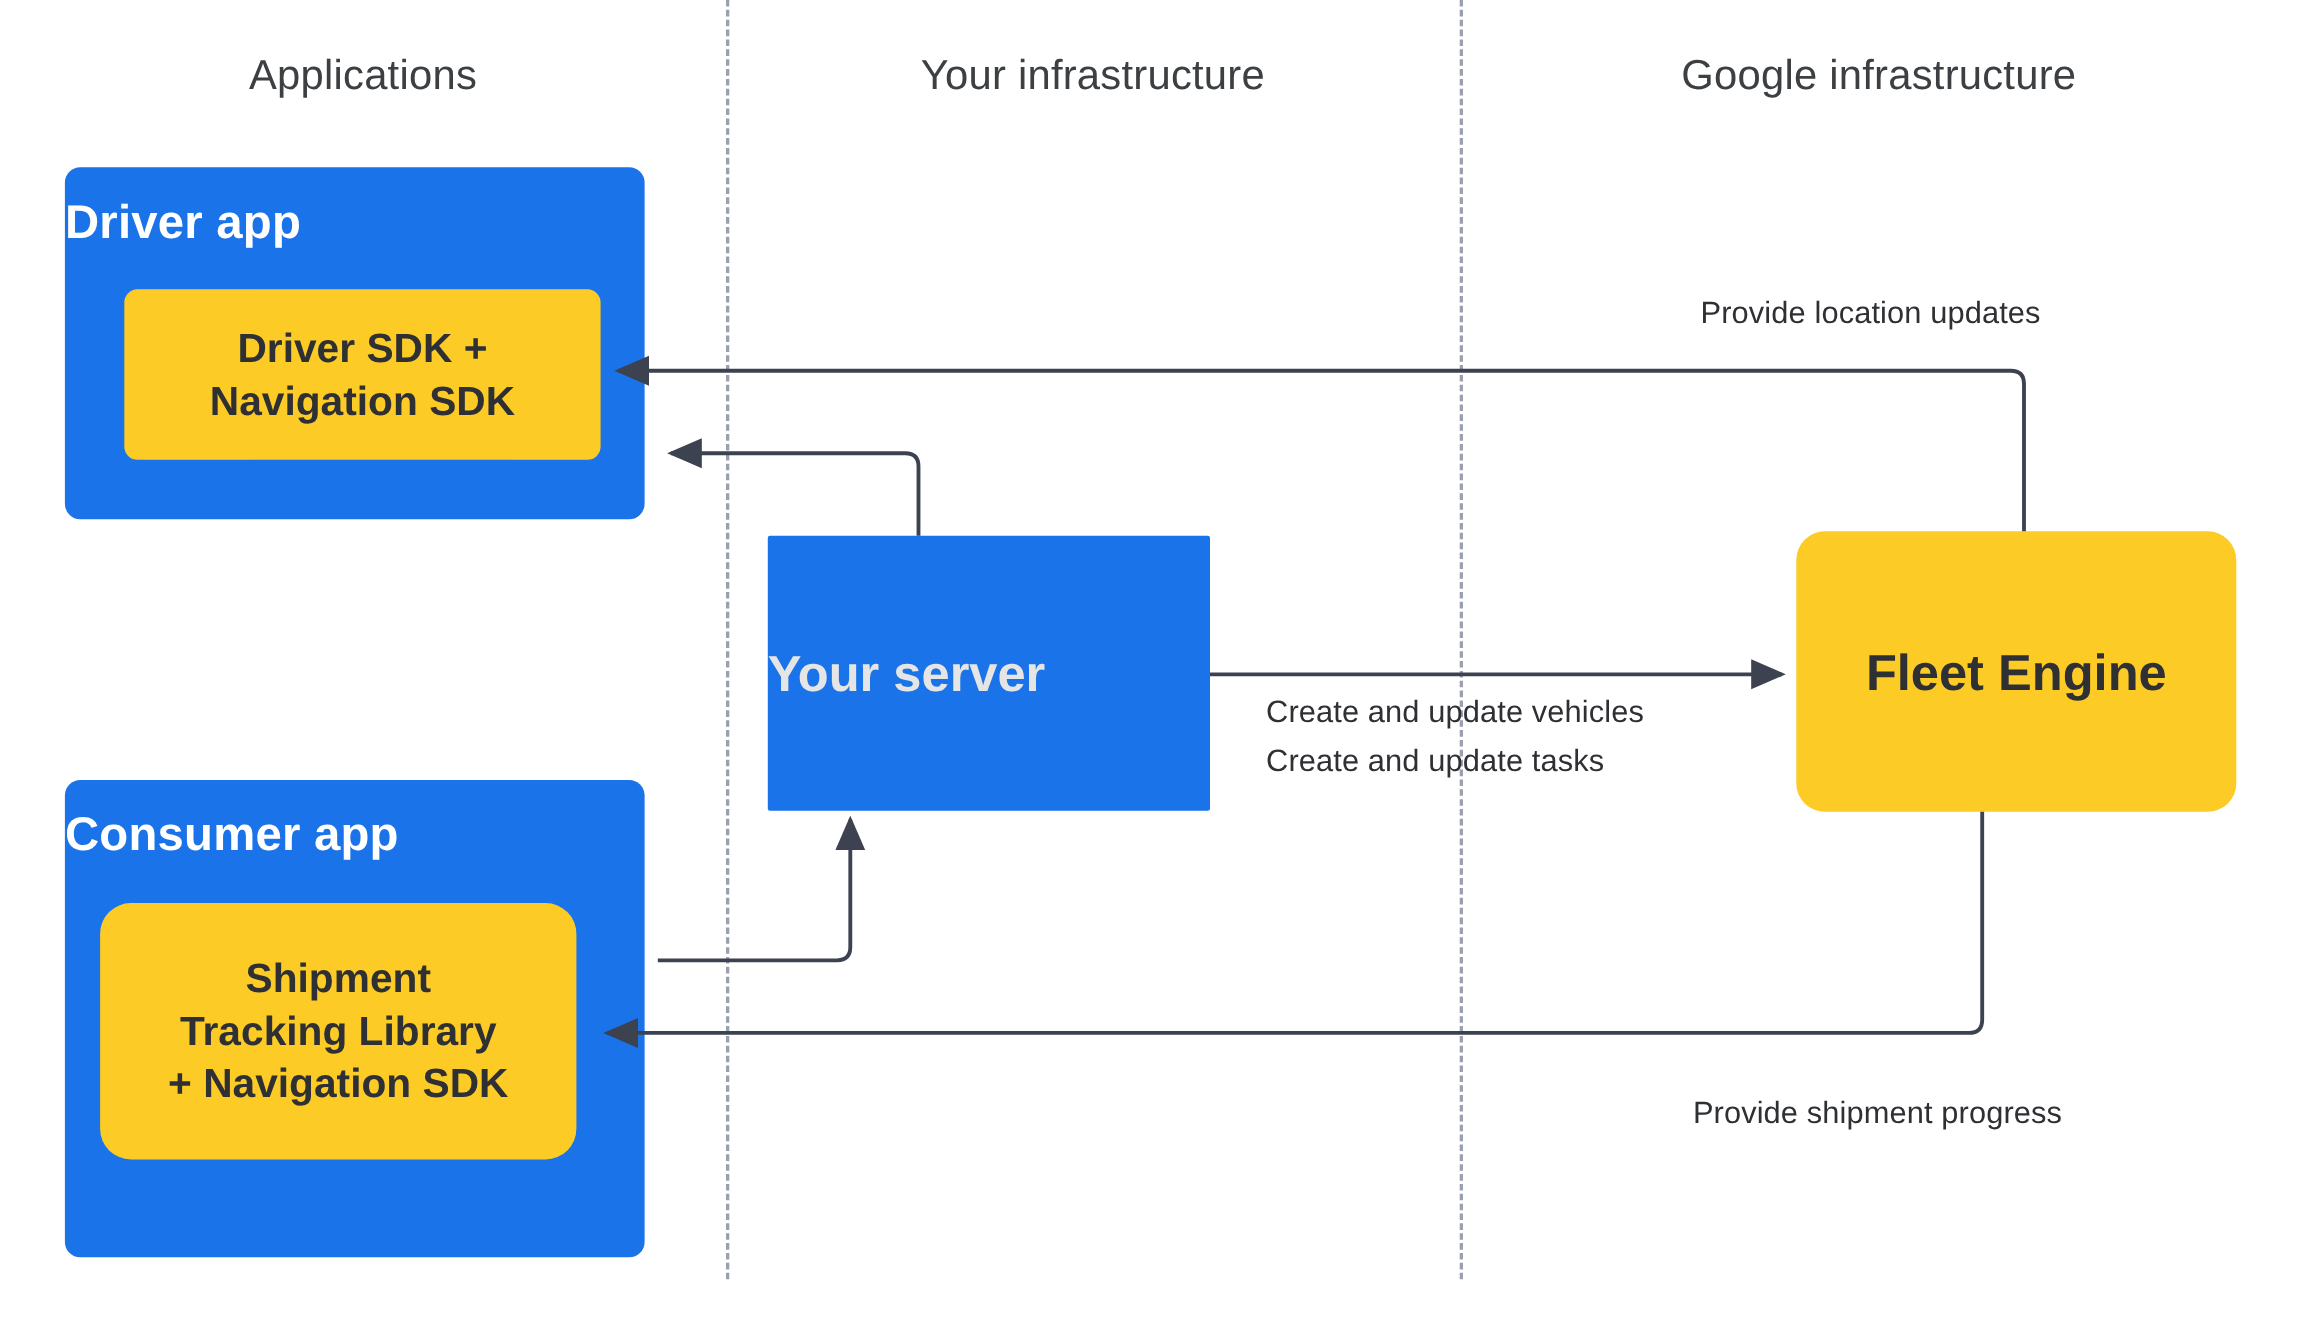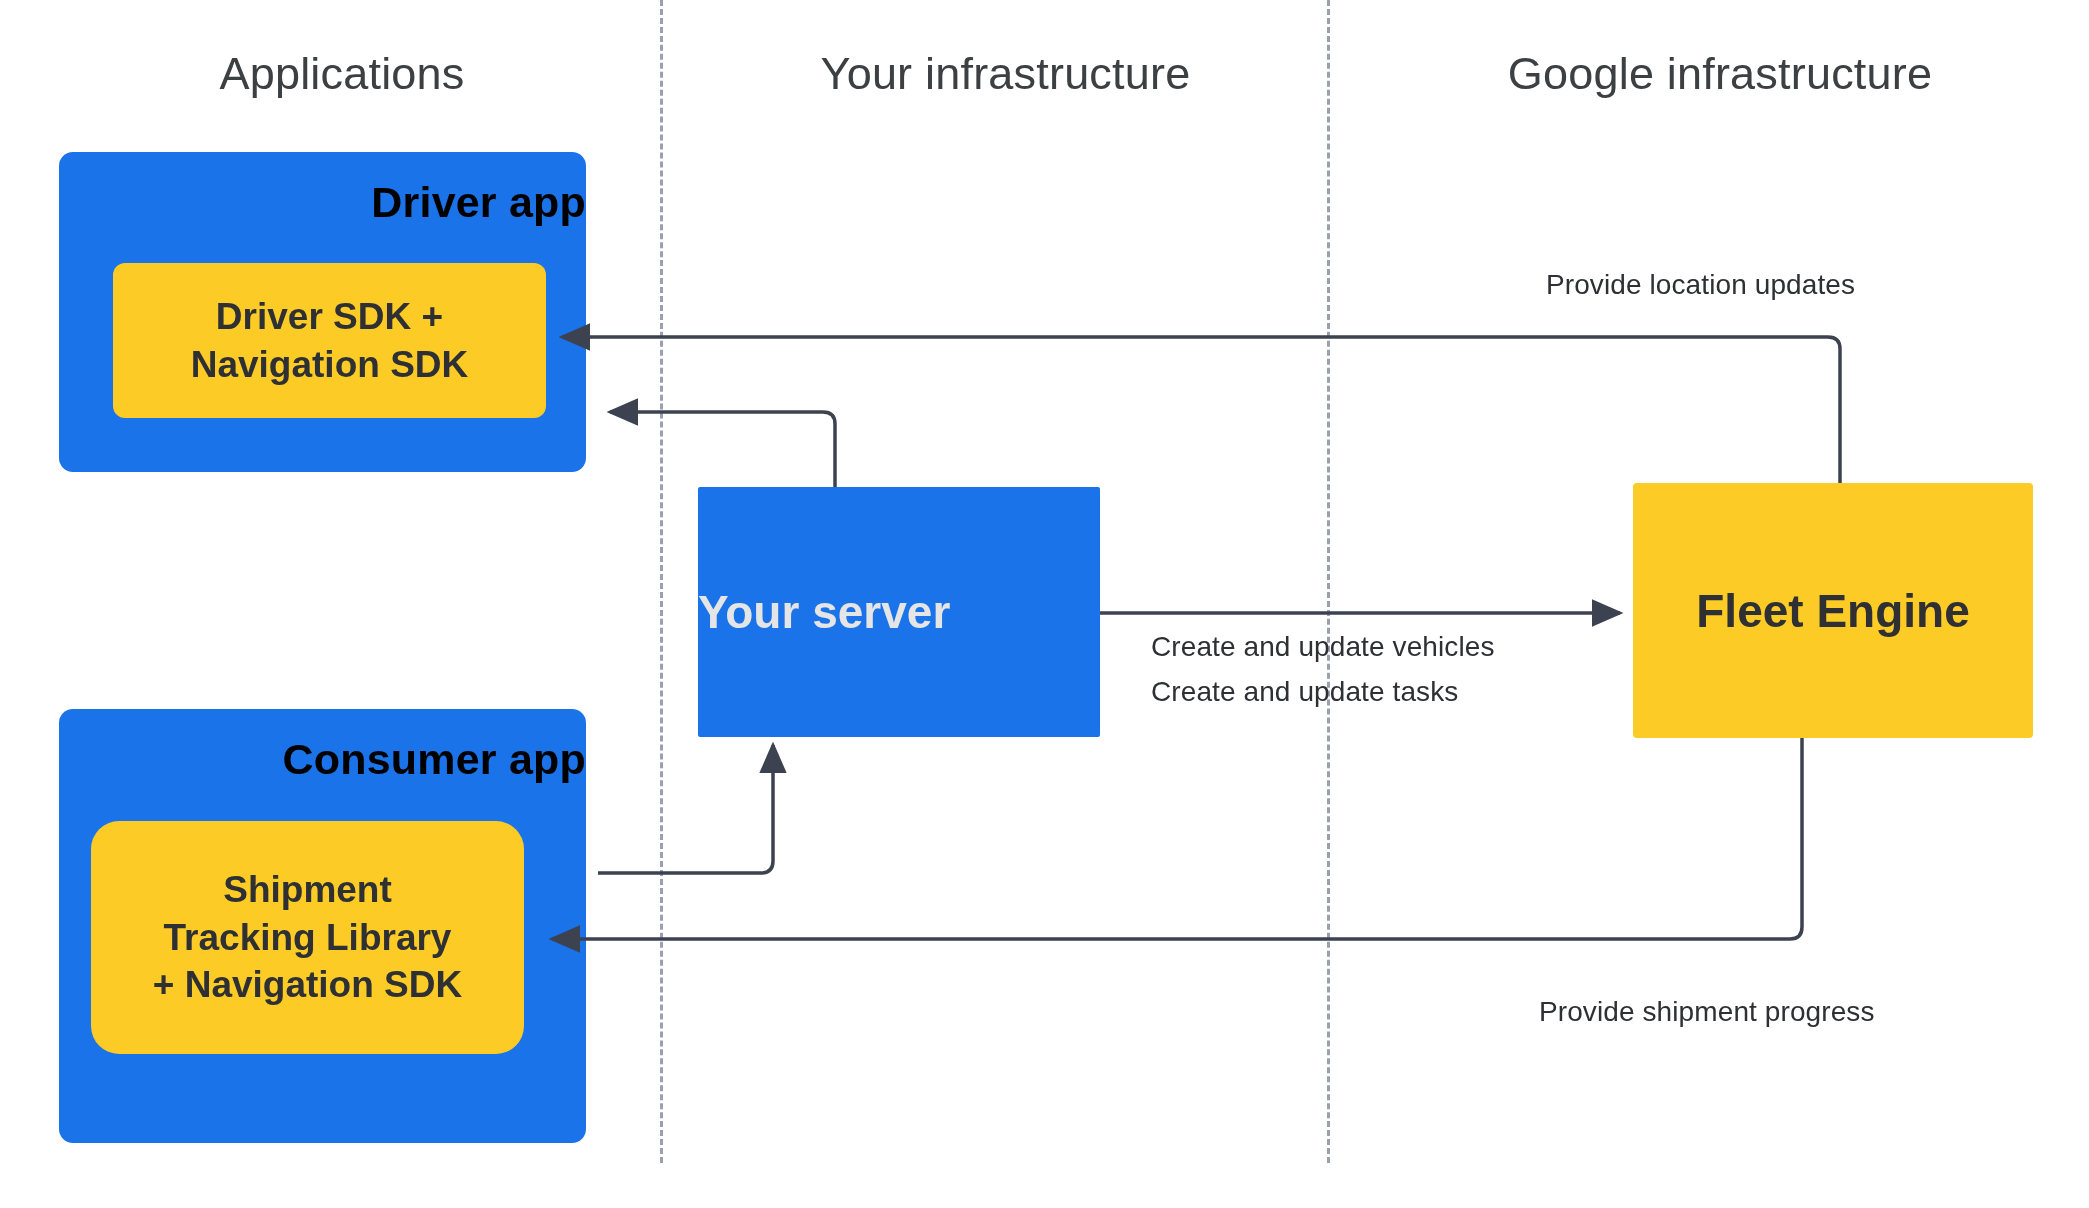--- a/index.html
+++ b/index.html
@@ -13,27 +13,26 @@
   #diagram {
     position: relative;
     width: 2089px;
     height: 1208px;
     background: #ffffff;
     overflow: hidden;
   }
   .col-header {
     position: absolute;
     color: #3c4043;
-    font-size: 45px;
+    font-size: 38px;
     font-weight: 400;
     letter-spacing: 0.2px;
     white-space: nowrap;
     text-align: center;
     font-family: "Liberation Sans", sans-serif;
-    padding-left: 12px;
   }
   #header-applications { left: 0px;    top: 48px; width: 660px; }
   #header-your-infra   { left: 660px;  top: 48px; width: 667px; }
   #header-google-infra { left: 1327px; top: 48px; width: 762px; }
 
   .divider {
     position: absolute;
     width: 0;
     border-left: 3px dashed #9aa0ad;
   }
@@ -46,22 +45,22 @@
     border-radius: 14px;
     box-sizing: border-box;
   }
   #driver-app-box   { left: 59px; top: 152px; width: 527px; height: 320px; }
   #consumer-app-box { left: 59px; top: 709px; width: 527px; height: 434px; }
 
   .app-title {
     position: absolute;
     left: 0;
     width: 100%;
-    text-align: right;
-    color: #000000;
+    text-align: left;
+    color: #ffffff;
     font-weight: bold;
     font-size: 43px;
     letter-spacing: 0.2px;
   }
   #driver-app-title   { top: 26px; }
   #consumer-app-title { top: 26px; }
 
   .sdk-box {
     position: absolute;
     background: #fdcb26;
@@ -96,21 +95,21 @@
     font-size: 46px;
     text-align: center;
   }
   #fleet-engine-box {
     position: absolute;
     left: 1633px;
     top: 483px;
     width: 400px;
     height: 255px;
     background: #fdcb26;
-    border-radius: 4px;
+    border-radius: 26px;
     display: flex;
     align-items: center;
     justify-content: center;
     color: #2e3033;
     font-weight: bold;
     font-size: 46px;
     text-align: center;
   }
 
   .edge-label {

